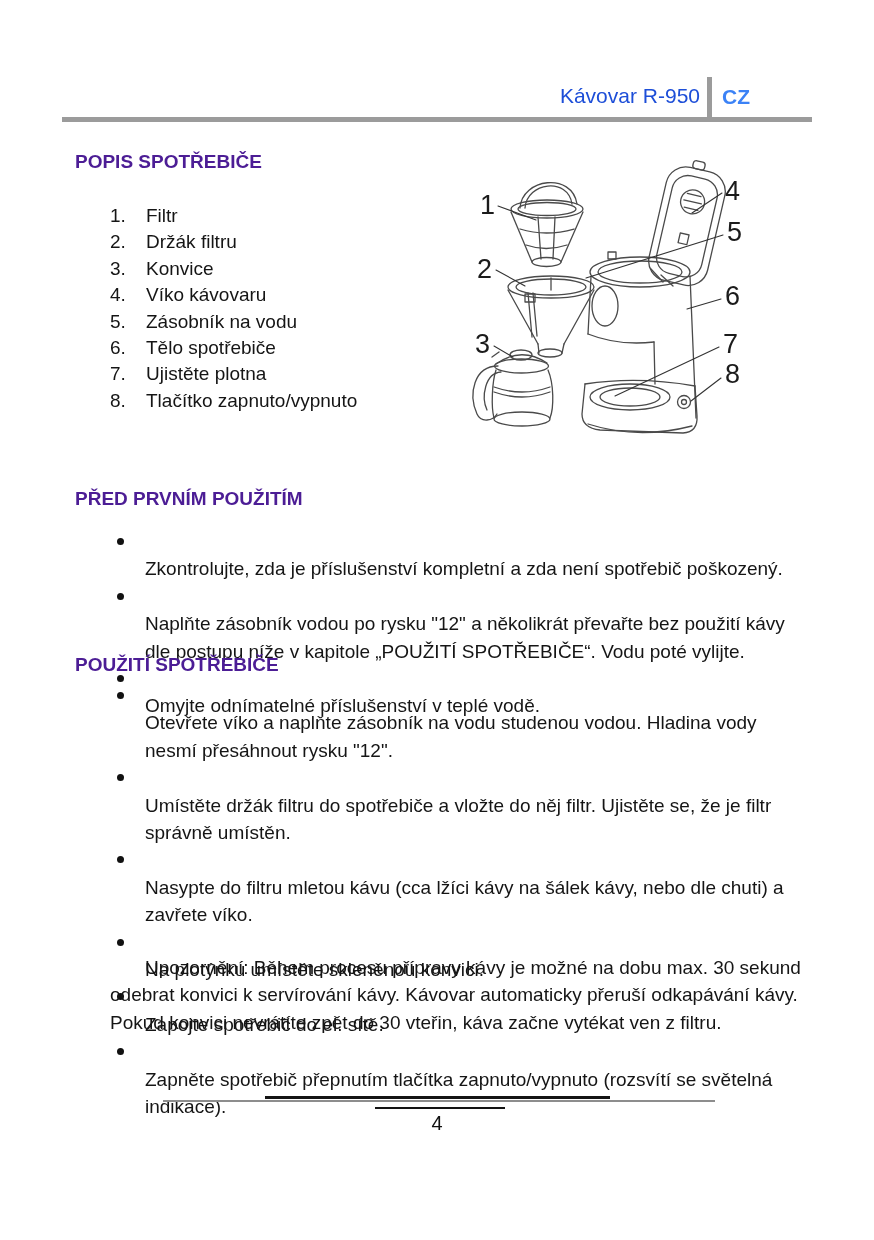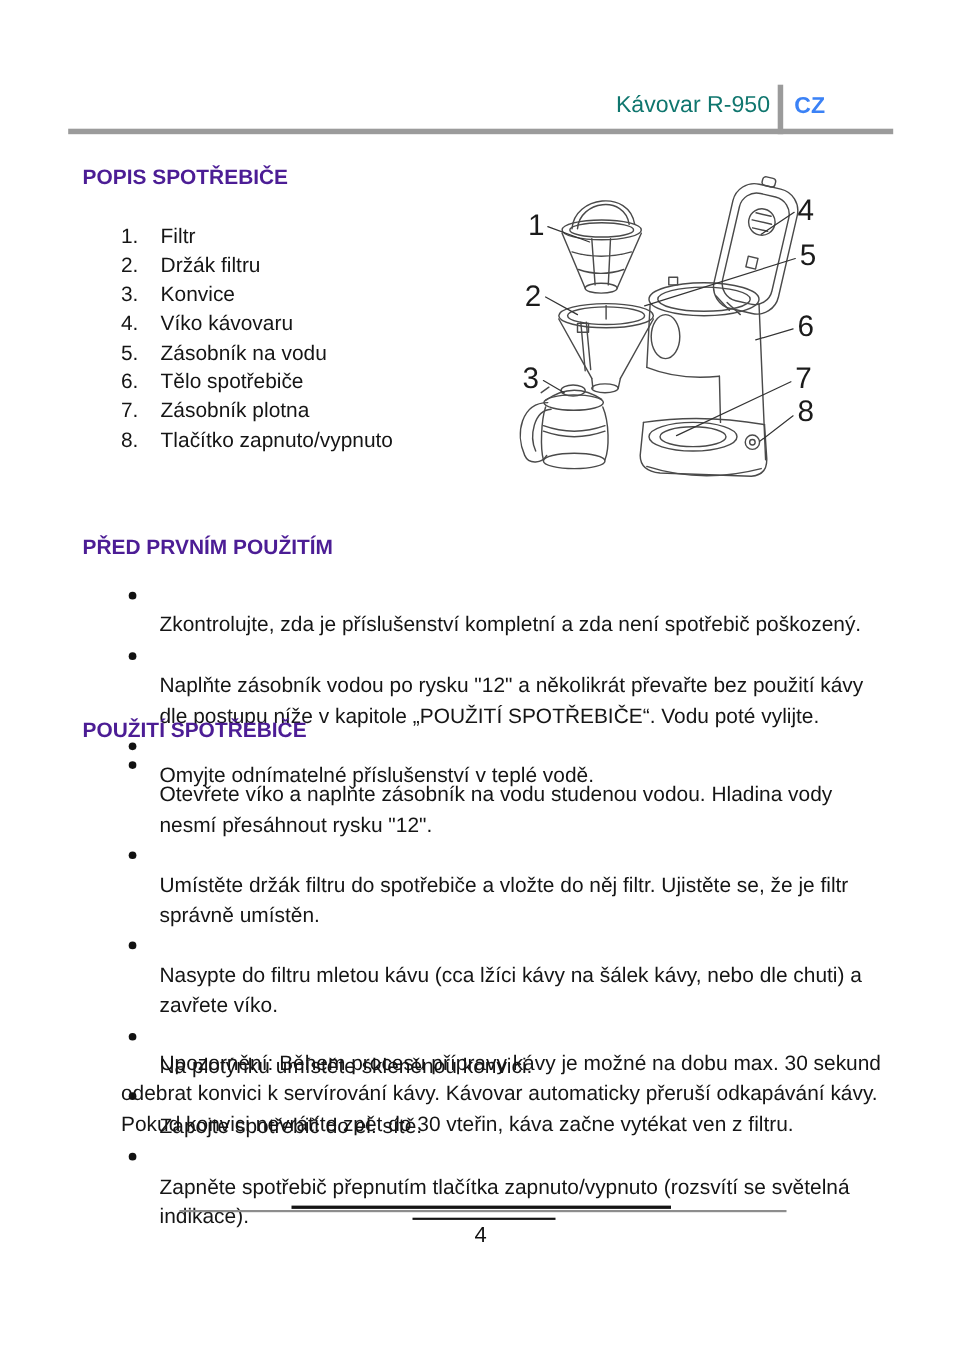--- a/index.html
+++ b/index.html
@@ -2,21 +2,21 @@
 <html><head>
 <meta charset="utf-8">
 <style>
   html,body{margin:0;padding:0;background:#ffffff;}
   .page{
     position:relative;width:874px;height:1240px;background:#ffffff;overflow:hidden;
     font-family:"Liberation Sans",sans-serif;color:#151515;
   }
   
   .header-title{position:absolute;top:84px;left:500px;width:200px;text-align:right;
-    font-size:21px;color:#0f766e;}
+    font-size:21px;color:#1d4ed8;}
   .header-divider{position:absolute;left:707px;top:77px;width:5px;height:45px;background:#9b9b9b;}
   .header-lang{position:absolute;left:722px;top:85px;font-size:21px;font-weight:bold;color:#3b82f6;}
   .header-rule{position:absolute;left:62px;top:117px;width:750px;height:5px;background:#9b9b9b;}
   
   .sec-heading{position:absolute;left:75px;font-size:19px;font-weight:bold;color:#4c1d95;line-height:24px;white-space:nowrap;}
   .h-popis{top:150px;}
   .h-pred{top:487px;}
   .h-pouziti{top:653px;}
   
   .parts-list{position:absolute;left:110px;top:203px;width:360px;font-size:19px;line-height:26.4px;}
@@ -77,21 +77,21 @@
     <div class="parts-row">
       <span class="parts-num">5.</span>
       <span class="parts-label">Zásobník na vodu</span>
     </div>
     <div class="parts-row">
       <span class="parts-num">6.</span>
       <span class="parts-label">Tělo spotřebiče</span>
     </div>
     <div class="parts-row">
       <span class="parts-num">7.</span>
-      <span class="parts-label">Zásobník plotna</span>
+      <span class="parts-label">Ujistěte plotna</span>
     </div>
     <div class="parts-row">
       <span class="parts-num">8.</span>
       <span class="parts-label">Tlačítko zapnuto/vypnuto</span>
     </div>
   </div>
 
   <div class="diagram">
     <svg width="368" height="294" viewBox="0 0 368 294">
 

